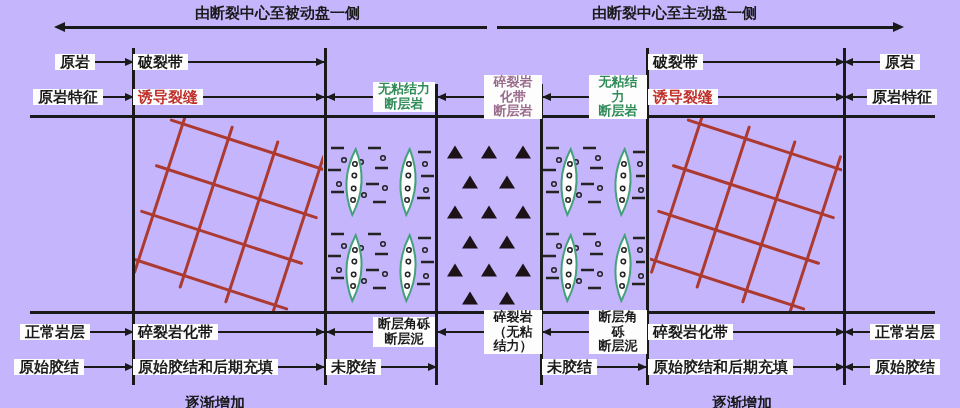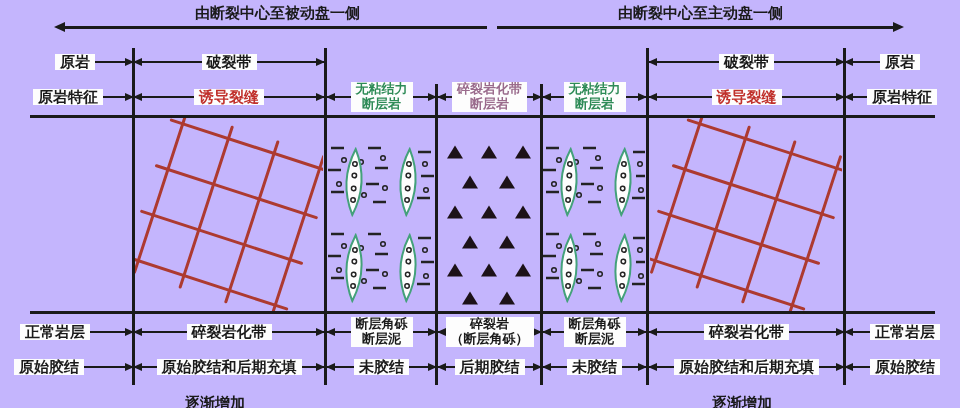--- a/index.html
+++ b/index.html
@@ -12,43 +12,43 @@
   .vline,.hline { position:absolute; background:#1a1a1a; }
   .vline { width:3px; }
   .hline { height:3px; }
   .topline { position:absolute; top:26px; height:3px; background:#1a1a1a; }
   .tri { position:absolute; width:0; height:0; border-style:solid; }
   .tri.left  { border-width:5.5px 11px 5.5px 0; border-color:transparent #1a1a1a transparent transparent; }
   .tri.right { border-width:5.5px 0 5.5px 11px; border-color:transparent transparent transparent #1a1a1a; }
   .title { position:absolute; font-weight:700; font-size:15px; text-align:center; white-space:nowrap; }
   .inc { position:absolute; font-weight:700; font-size:15px; white-space:nowrap; }
 
-  .span { position:absolute; display:flex; align-items:center; justify-content:center; }
+  .span { position:absolute; display:flex; align-items:center; justify-content:flex-start; }
   .span .line { position:absolute; left:1px; right:1px; top:50%; height:2.5px; margin-top:-1.25px; background:#1a1a1a; }
   .lbl { position:relative; z-index:2; font-weight:700; font-size:15px; line-height:1.12;
          white-space:pre-line; text-align:center; padding:0 5px; background:#fdfdfd; }
-  .lbl.small { font-size:13px; }
+  .lbl.small { font-size:13px;margin-left:47px; }
   .ah { position:absolute; top:50%; margin-top:-4.5px; width:0; height:0; border-style:solid; z-index:1; }
   .span .ah.l { left:0;  border-width:4.5px 9px 4.5px 0; border-color:transparent #1a1a1a transparent transparent; }
   .span .ah.r { right:0; border-width:4.5px 0 4.5px 9px; border-color:transparent transparent transparent #1a1a1a; }
 
   .espan { position:absolute; display:flex; align-items:center; }
   .espan .eline { flex:1; height:2.5px; background:#1a1a1a; position:relative; min-width:10px; }
   .espan .eline .ah.r { right:-1px; border-width:4.5px 0 4.5px 9px; border-color:transparent transparent transparent #1a1a1a; }
   .espan .eline .ah.l { left:-1px;  border-width:4.5px 9px 4.5px 0; border-color:transparent #1a1a1a transparent transparent; }
 
   svg.pattern { position:absolute; overflow:hidden; }
 </style>
 </head>
 <body>
 
 <div id="stage">
 
   <div class="title" style="left:180px;top:4px;width:195px;">由断裂中心至被动盘一侧</div>
-  <div class="title" style="left:603px;top:4px;width:195px;">由断裂中心至主动盘一侧</div>
+  <div class="title" style="left:577px;top:4px;width:195px;">由断裂中心至主动盘一侧</div>
 
   <div class="topline" style="left:64px;width:423px;"></div>
   <i class="tri left" style="left:54px;top:22px;"></i>
   <div class="topline" style="left:497px;width:398px;"></div>
   <i class="tri right" style="left:893px;top:22px;"></i>
 
   <div class="vline" style="left:132px;top:48px;height:337px;"></div>
   <div class="vline" style="left:324px;top:48px;height:337px;"></div>
   <div class="vline" style="left:435px;top:84px;height:301px;"></div>
   <div class="vline" style="left:540px;top:84px;height:301px;"></div>
@@ -319,21 +319,21 @@
     <i class="ah l"></i>
       <span class="line"></span>
     <span class="lbl small">断层角砾
 断层泥</span>
     <i class="ah r"></i>
   </div>
   <div class="span" style="left:437px;top:317px;width:105px;height:30px;">
     <i class="ah l"></i>
       <span class="line"></span>
     <span class="lbl small">碎裂岩
-（断层角砾）</span>
+（无粘结力）</span>
     <i class="ah r"></i>
   </div>
   <div class="span" style="left:542px;top:317px;width:105px;height:30px;">
     <i class="ah l"></i>
       <span class="line"></span>
     <span class="lbl small">断层角砾
 断层泥</span>
     <i class="ah r"></i>
   </div>
   <div class="span" style="left:648px;top:317px;width:197px;height:30px;">
@@ -360,26 +360,20 @@
       <span class="line"></span>
     <span class="lbl">原始胶结和后期充填</span>
     <i class="ah r"></i>
   </div>
   <div class="span" style="left:326px;top:357px;width:111px;height:20px;">
     <i class="ah l"></i>
       <span class="line"></span>
     <span class="lbl">未胶结</span>
     <i class="ah r"></i>
   </div>
-  <div class="span" style="left:437px;top:357px;width:105px;height:20px;">
-    <i class="ah l"></i>
-      <span class="line"></span>
-    <span class="lbl">后期胶结</span>
-    <i class="ah r"></i>
-  </div>
   <div class="span" style="left:542px;top:357px;width:105px;height:20px;">
     <i class="ah l"></i>
       <span class="line"></span>
     <span class="lbl">未胶结</span>
     <i class="ah r"></i>
   </div>
   <div class="span" style="left:648px;top:357px;width:197px;height:20px;">
     <i class="ah l"></i>
       <span class="line"></span>
     <span class="lbl">原始胶结和后期充填</span>

